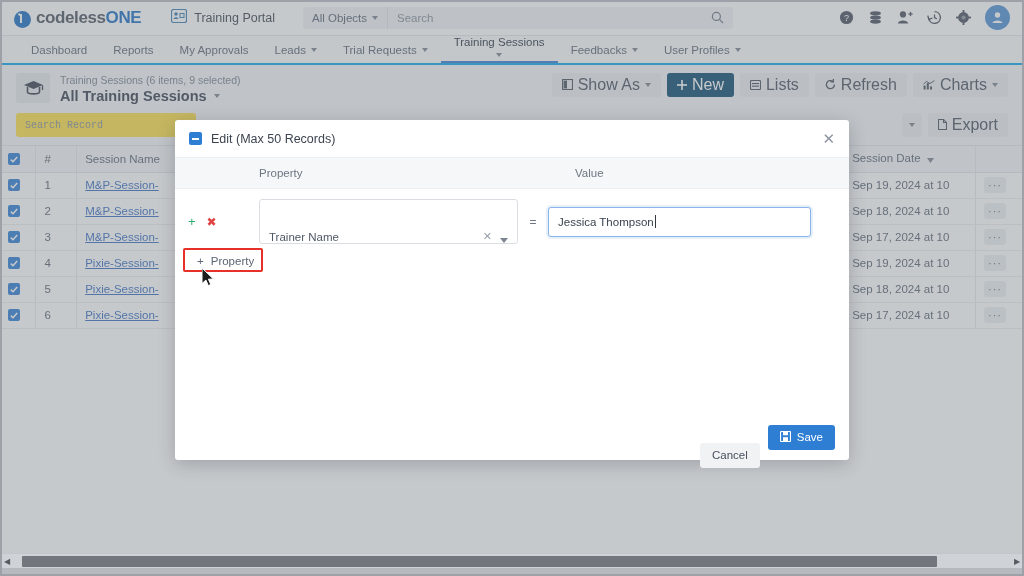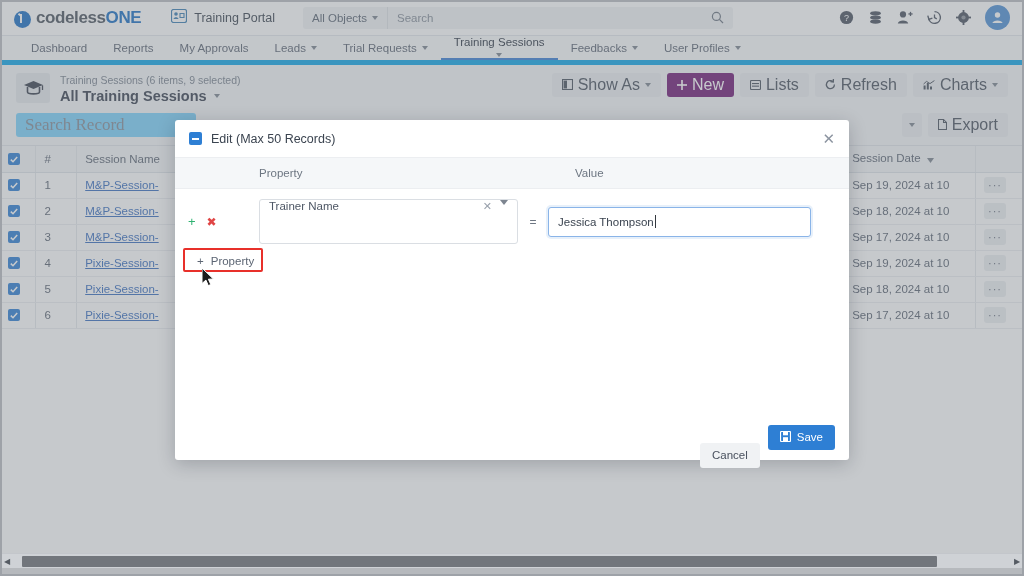--- a/index.html
+++ b/index.html
@@ -69,21 +69,21 @@
   .topicons { margin-left: auto; display: flex; align-items: center; gap: 14px; }
   .topicon { color: #4a5260; display: flex; align-items: center; cursor: pointer; }
   .avatar {
     width: 25px; height: 25px; border-radius: 50%;
     background: #4e8fd4; display: flex; align-items: center; justify-content: center;
   }
 
   
   .navbar {
     height: 29px; background: #fafbfc;
-    border-bottom: 5px solid #0ea5e9;
+    border-bottom: 2px solid #0ea5e9;
     display: flex; align-items: stretch; padding: 0 18px;
   }
   .navtab {
     display: flex; align-items: center; gap: 5px;
     padding: 0 13px; font-size: 11.5px; color: #5c6573;
     cursor: pointer; white-space: nowrap;
   }
   .navtab.active { color: #2c3542; border-bottom: 2px solid #3b7fd4; flex-direction: column; }
   .caret { width: 0; height: 0; border-left: 3.5px solid transparent;
            border-right: 3.5px solid transparent; border-top: 4px solid #7d8590; }
@@ -104,31 +104,31 @@
     font-size: 14.5px; font-weight: bold; color: #394150;
     display: flex; align-items: center; gap: 7px; line-height: 18px;
   }
   .hdr-btns { margin-left: auto; display: flex; align-items: center; gap: 6px; }
   .btn {
     height: 24px; display: flex; align-items: center; gap: 5px;
     padding: 0 10px; border-radius: 3px; background: #eceef1;
     font-size: 16px; color: #49515e; cursor: pointer; white-space: nowrap;
     border: none;
   }
-  .btn.primary { background: #701a75; color: #fff; }
+  .btn.primary { background: #0c4a6e; color: #fff; }
   .btn.icon-only { padding: 0 7px; }
 
   .listhdr-row2 {
     display: flex; align-items: center; margin-top: 8px; padding-bottom: 8px;
   }
   .rec-search {
-    width: 180px; height: 24px; background: #7dd3fc;
+    width: 180px; height: 24px; background: #fde047;
     border-radius: 3px; border: none; outline: none;
-    padding: 0 9px; font-size: 17px; color: #5a6472;
-    font-family: Liberation Serif, serif;
+    padding: 0 9px; font-size: 10px; color: #5a6472;
+    font-family: Liberation Mono, monospace;
   }
   .rec-search::placeholder { color: #868e99; }
   .row2-right { margin-left: auto; display: flex; align-items: flex-end; gap: 6px; }
 
   
   .gridwrap { background: #fff; }
   table.grid { width: 100%; border-collapse: collapse; table-layout: fixed; }
   table.grid th, table.grid td {
     border-right: 1px solid #e6e9ed; border-bottom: 1px solid #eceef1;
     height: 26px; padding: 0 8px; text-align: left; font-weight: normal;
@@ -216,21 +216,21 @@
     display: flex; align-items: center; padding: 10px 0 0 0;
   }
   .pr-actions {
     width: 84px; display: flex; align-items: center;
     gap: 11px; padding-left: 13px; font-size: 13px;
   }
   .plus-g { color: #2fb271; cursor: pointer; }
   .x-r { color: #e04545; cursor: pointer; font-size: 12px; }
   .sel-box {
     width: 259px; height: 45px; border: 1px solid #dadee3; border-radius: 3px;
-    display: flex; align-items: flex-start; padding: 0 9px;
+    display: flex; align-items: flex-end; padding: 0 9px;
     font-size: 11.5px; color: #4e5765; background: #fff; cursor: pointer;
   }
   .sel-clear { margin-left: auto; color: #98a0ab; font-size: 11px; padding-right: 8px; }
   .sel-caret {
     width: 0; height: 0; border-left: 4px solid transparent;
     border-right: 4px solid transparent; border-top: 5px solid #7d8590;
   }
   .eq { width: 30px; text-align: center; color: #6d7682; font-size: 12px; }
   .val-box {
     width: 263px; height: 30px; border: 1px solid #8ab4e8; border-radius: 3px;

